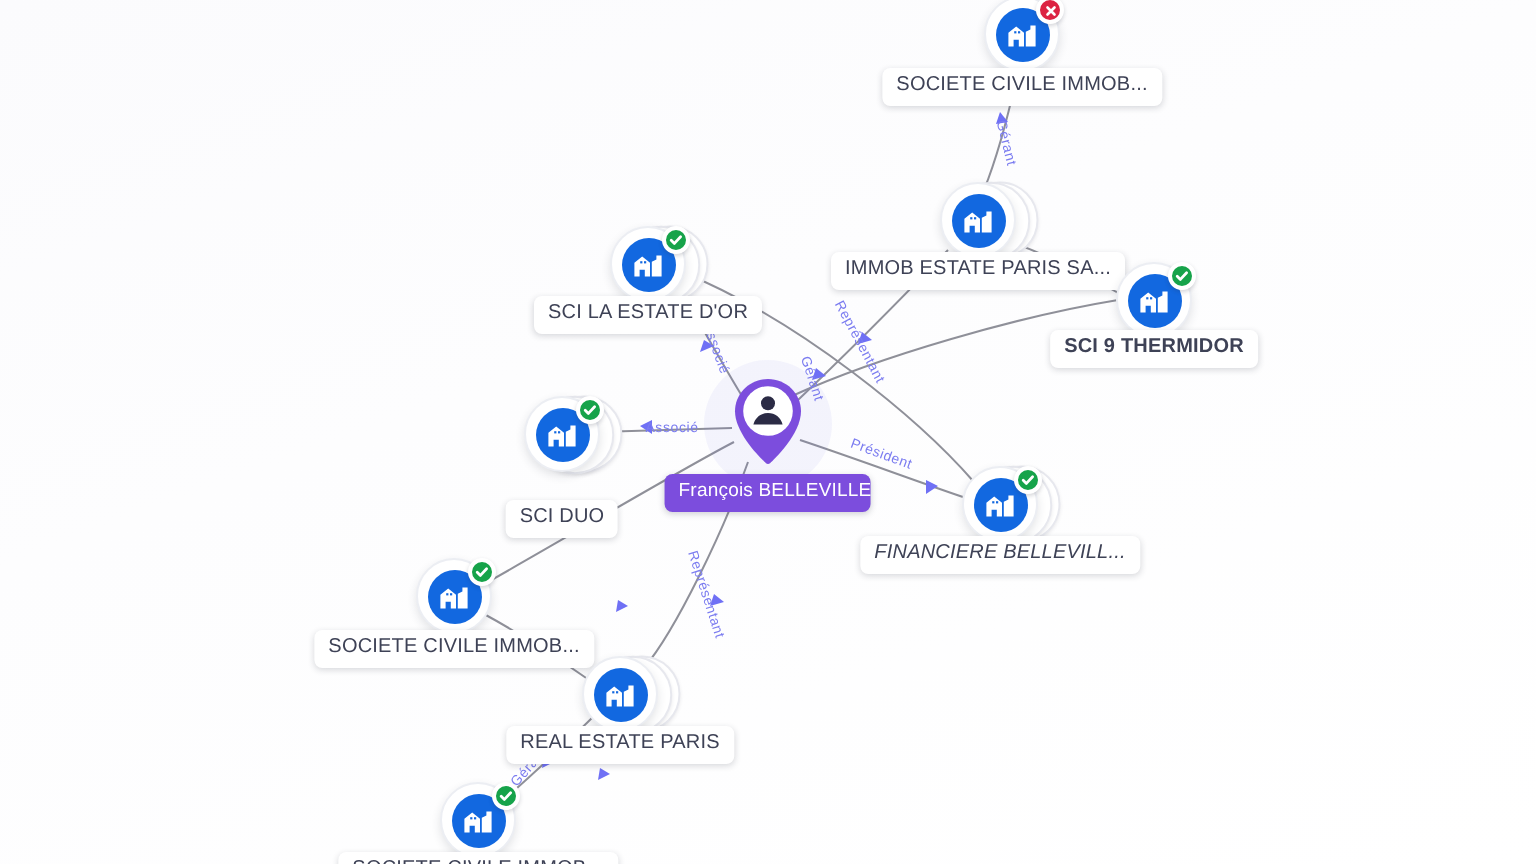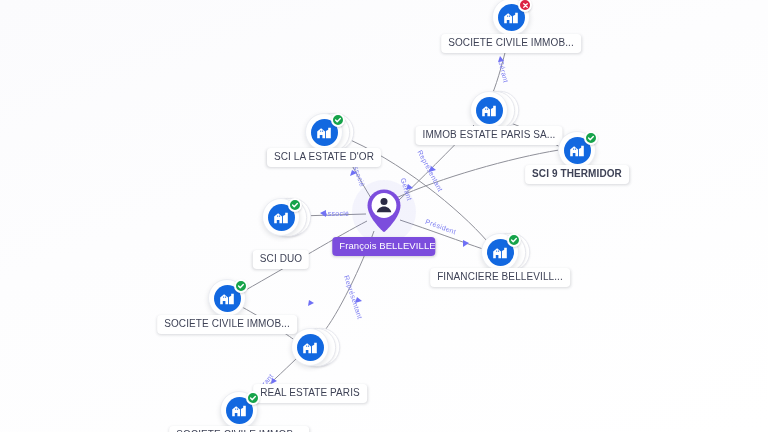--- a/index.html
+++ b/index.html
@@ -307,21 +307,21 @@
             <rect x="4.1" y="6.6" width="1.1" height="1.1" fill="#1268e0"></rect>
             <rect x="6" y="6.6" width="1.1" height="1.1" fill="#1268e0"></rect>
           </svg>
       </span>
     </div>
     <div class="badge ok">
       <svg width="8" height="8" viewBox="0 0 8 8">
           <path stroke="#ffffff" stroke-width="1.4" fill="none" stroke-linecap="round" stroke-linejoin="round" d="M1.6 4.1 L3.2 5.7 L6.3 2.4"></path>
         </svg>
     </div>
-    <div class="node-label" style="left:0; top:16px;">FINANCIERE BELLEVILL...</div>
+    <div class="node-label" style="left:0; top:16px;font-style:italic;">FINANCIERE BELLEVILL...</div>
   </div>
 
   <div class="node" style="left:227px; top:298px;">
     <div class="node-disc">
       <span class="node-icon-circle">
         <svg width="16" height="16" viewBox="0 0 16 16">
             <path fill="#ffffff" d="M1.2 14.2V7.4L5.1 4.3l3.9 3.1v6.8H6.4v-3.3H3.8v3.3zM9.9 14.2V6.9l2.3-1.1v-2h2.6v10.4z"></path>
             <rect x="4.1" y="6.6" width="1.1" height="1.1" fill="#1268e0"></rect>
             <rect x="6" y="6.6" width="1.1" height="1.1" fill="#1268e0"></rect>
           </svg>
@@ -342,21 +342,21 @@
     </div>
     <div class="node-disc">
       <span class="node-icon-circle">
         <svg width="16" height="16" viewBox="0 0 16 16">
             <path fill="#ffffff" d="M1.2 14.2V7.4L5.1 4.3l3.9 3.1v6.8H6.4v-3.3H3.8v3.3zM9.9 14.2V6.9l2.3-1.1v-2h2.6v10.4z"></path>
             <rect x="4.1" y="6.6" width="1.1" height="1.1" fill="#1268e0"></rect>
             <rect x="6" y="6.6" width="1.1" height="1.1" fill="#1268e0"></rect>
           </svg>
       </span>
     </div>
-    <div class="node-label" style="left:0; top:16px;margin-top:21px;">REAL ESTATE PARIS</div>
+    <div class="node-label" style="left:0; top:16px;">REAL ESTATE PARIS</div>
   </div>
 
   <div class="node" style="left:239px; top:410px;">
     <div class="node-disc">
       <span class="node-icon-circle">
         <svg width="16" height="16" viewBox="0 0 16 16">
             <path fill="#ffffff" d="M1.2 14.2V7.4L5.1 4.3l3.9 3.1v6.8H6.4v-3.3H3.8v3.3zM9.9 14.2V6.9l2.3-1.1v-2h2.6v10.4z"></path>
             <rect x="4.1" y="6.6" width="1.1" height="1.1" fill="#1268e0"></rect>
             <rect x="6" y="6.6" width="1.1" height="1.1" fill="#1268e0"></rect>
           </svg>

